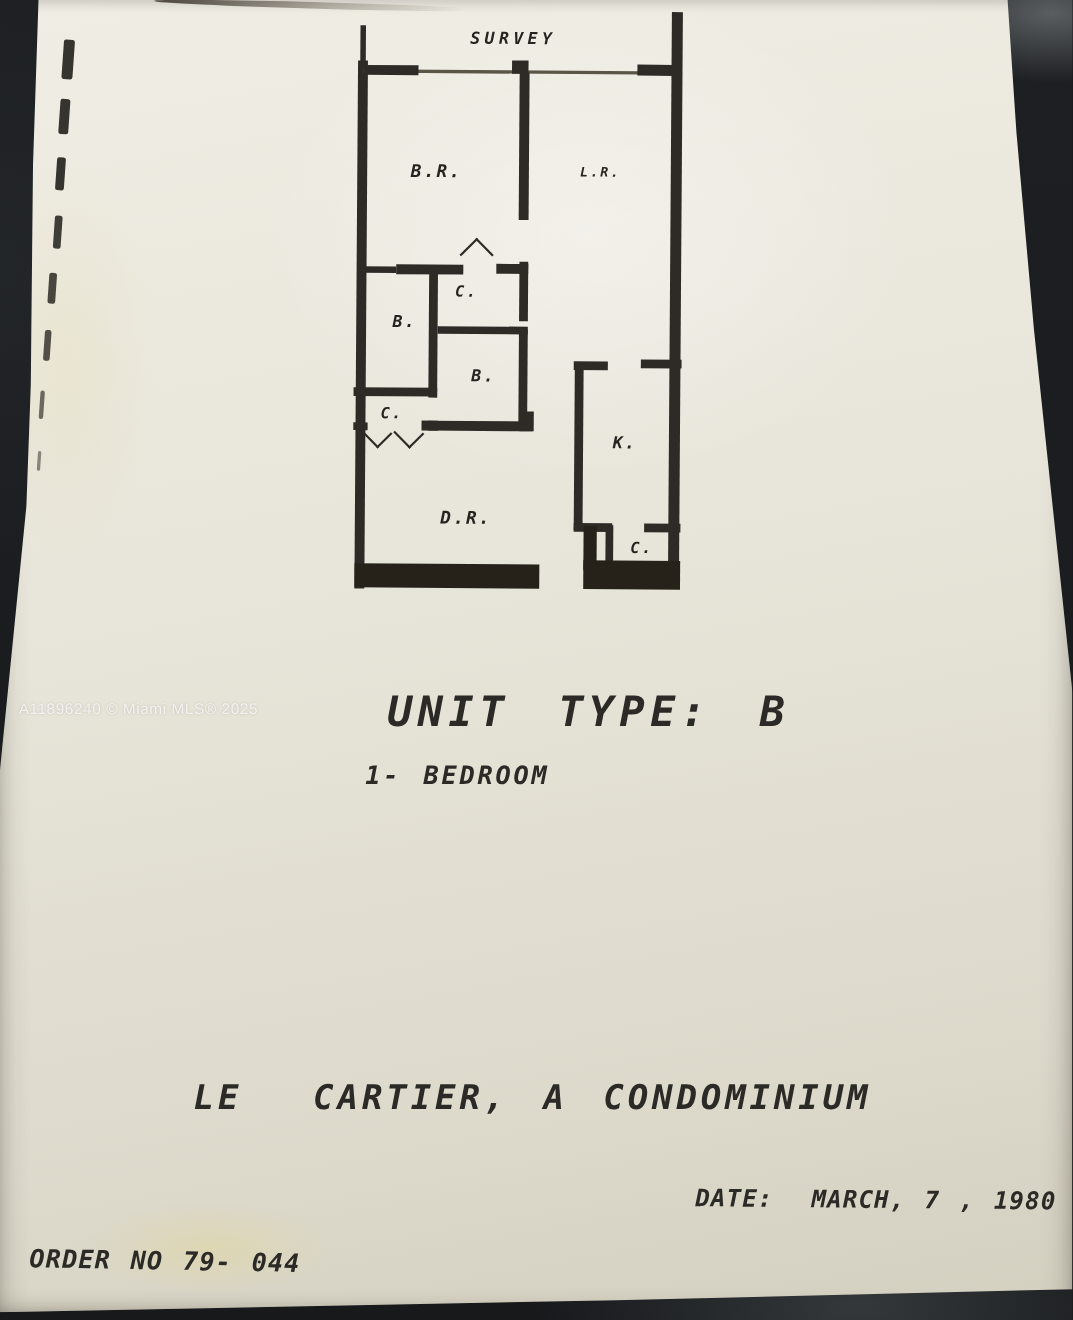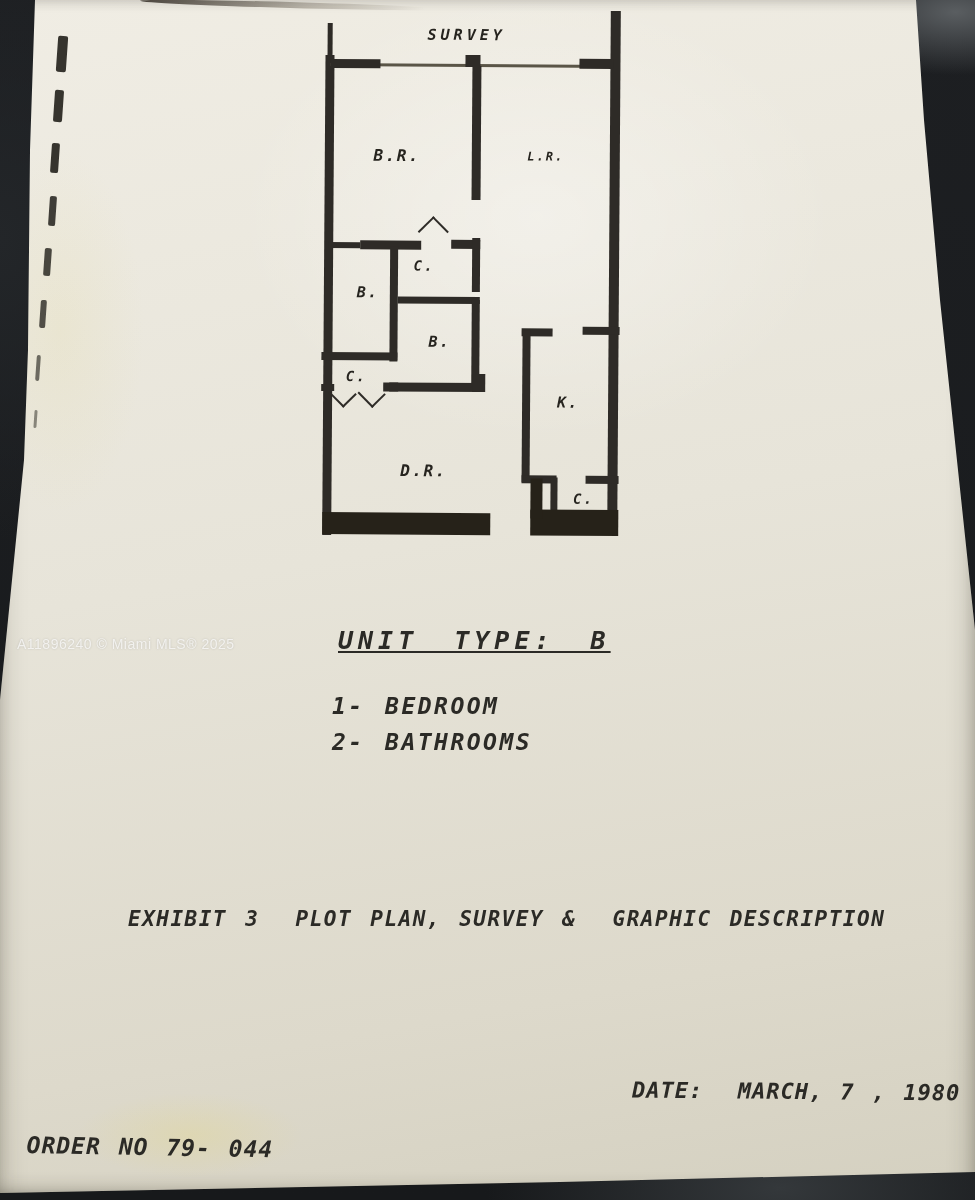--- a/index.html
+++ b/index.html
@@ -45,21 +45,21 @@
   
   .plan{position:absolute;left:318px;top:8px;width:308px;height:530px;transform:rotate(0.4deg);}
   .w{position:absolute;background:#2e2b27;}
   .wk{position:absolute;background:#262219;}
   .rail{position:absolute;background:#5a5547;}
   .chev-up{position:absolute;border-left:2.5px solid #2e2b27;border-top:2.5px solid #2e2b27;transform:rotate(45deg);}
   .chev-down{position:absolute;border-right:2.5px solid #2e2b27;border-bottom:2.5px solid #2e2b27;transform:rotate(45deg);}
   .plabel{position:absolute;transform:translate(-50%,-50%);font-family:"DejaVu Sans Mono",monospace;
         font-style:italic;font-weight:700;font-size:15px;letter-spacing:2px;color:#26241f;white-space:pre;}
   
-  .unit-title{left:338px;top:628px;font-size:25px;font-weight:700;letter-spacing:5px;word-spacing:16px;text-decoration:underline;}
+  .unit-title{left:352px;top:628px;font-size:38px;font-weight:700;letter-spacing:5px;word-spacing:16px;}
   .feat1{left:332px;top:694px;font-size:23px;font-weight:600;letter-spacing:2.5px;word-spacing:4px;}
   .feat2{left:332px;top:730px;font-size:23px;font-weight:600;letter-spacing:2.5px;word-spacing:4px;}
   .exhibit{left:128px;top:908px;font-size:21px;font-weight:600;letter-spacing:1.5px;word-spacing:4px;}
   .condo{left:176px;top:982px;font-size:31px;font-weight:700;letter-spacing:3.5px;word-spacing:10px;}
   .footer-left{left:28px;top:1072px;font-size:23px;font-weight:600;letter-spacing:1px;word-spacing:3px;
         line-height:29.5px;transform:rotate(1deg);transform-origin:left top;}
   .date-line{left:632px;top:1080px;font-size:22px;font-weight:600;letter-spacing:1px;word-spacing:3px;
         transform:rotate(0.5deg);}
 </style>
 </head>
@@ -130,22 +130,21 @@
     <div class="plabel" style="left:50px;top:285px;">B.</div>
     <div class="plabel" style="left:122px;top:334px;">B.</div>
     <div class="plabel" style="left:39px;top:369px;font-size:14px;">C.</div>
     <div class="plabel" style="left:251px;top:394px;">K.</div>
     <div class="plabel" style="left:107px;top:463px;font-size:16px;">D.R.</div>
     <div class="plabel" style="left:267px;top:490px;font-size:14px;">C.</div>
   </div>
 
   <div class="hand unit-title">UNIT TYPE: B</div>
   <div class="hand feat1">1- BEDROOM</div>
-  <div class="hand feat2">2- BATHROOMS</div>
-  <div class="hand exhibit">EXHIBIT 3  PLOT PLAN, SURVEY &amp;  GRAPHIC DESCRIPTION</div>
+  <div class="hand condo">LE  CARTIER, A CONDOMINIUM</div>
 
   <div class="hand footer-left">
     <div>ORDER NO 79- 044</div>
     
     
     
   </div>
   <div class="hand date-line">DATE:  MARCH, 7 , 1980</div>
 
   <div class="edge-shade"></div>

